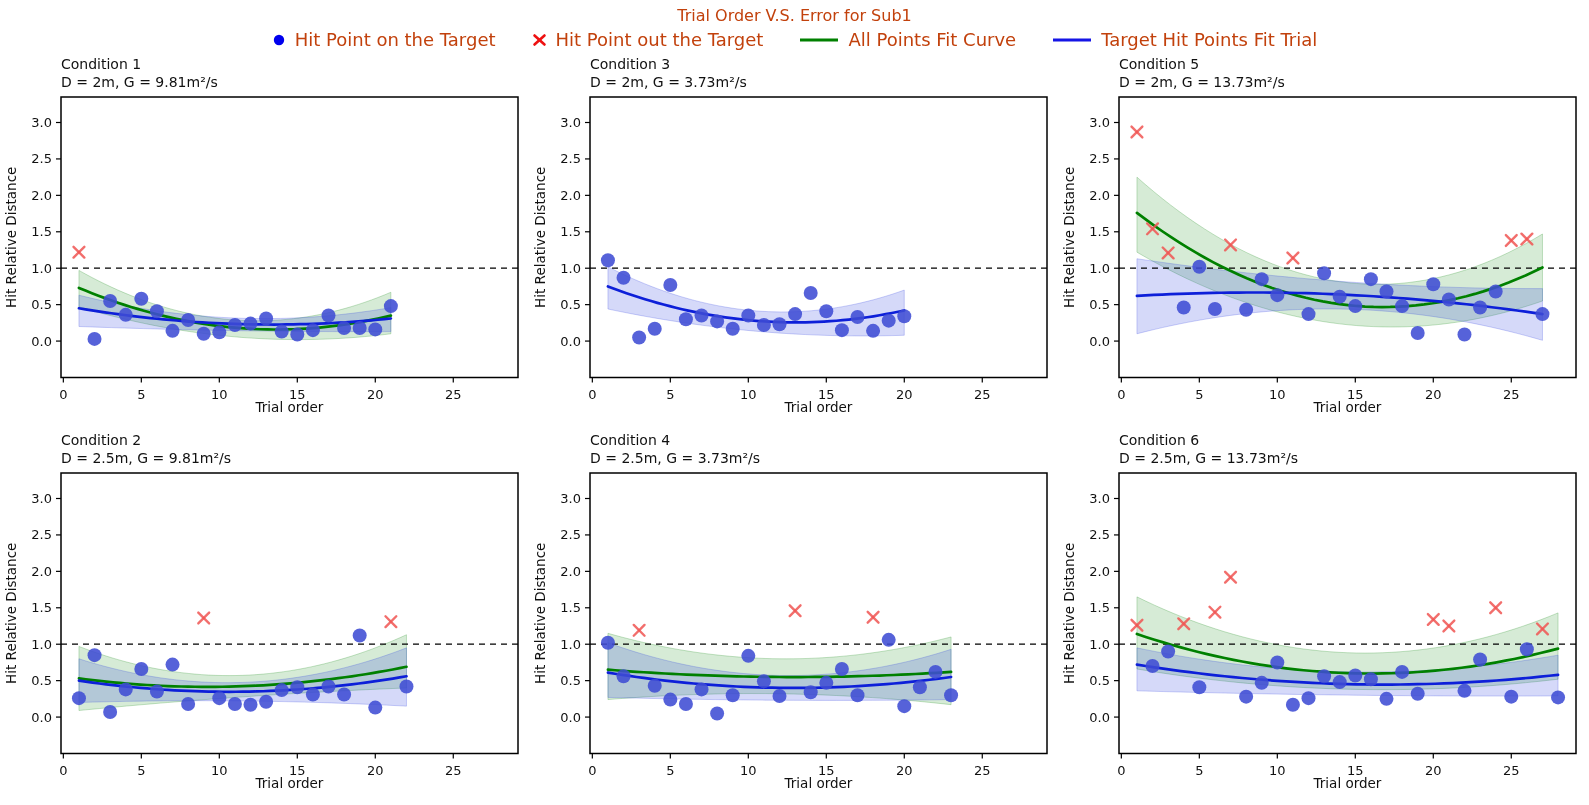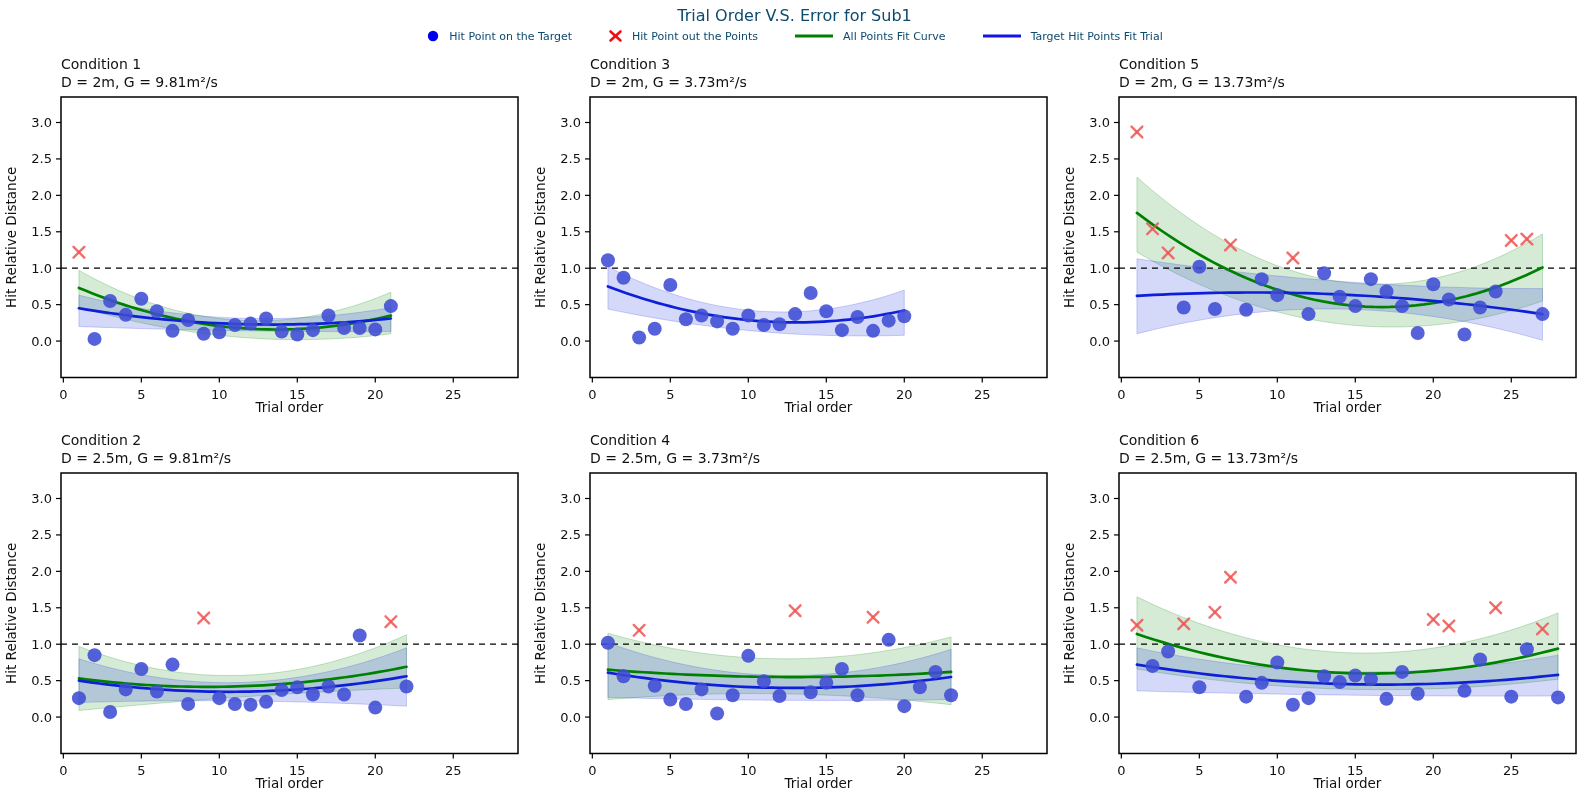--- a/index.html
+++ b/index.html
@@ -1,24 +1,24 @@
 <!DOCTYPE html>
 <html><head>
 <meta charset="utf-8">
 <style>
   html,body{margin:0;padding:0;background:#ffffff;}
   .fig{
     width:1589px;height:805px;background:#ffffff;
-    font-family:"DejaVu Sans",sans-serif;color:#0c4a6e;
+    font-family:"DejaVu Sans",sans-serif;color:#c2410c;
     position:relative;overflow:hidden;
   }
   .hdr{height:52px;display:flex;flex-direction:column;align-items:center;justify-content:flex-start;}
   .hdr-title{font-size:16px;margin-top:6px;line-height:20px;}
   .legend{display:flex;align-items:center;gap:36px;margin-top:3px;}
-  .lg-item{display:flex;align-items:center;gap:9px;font-size:11px;}
+  .lg-item{display:flex;align-items:center;gap:9px;font-size:18px;}
   .lg-marker{display:inline-flex;align-items:center;}
   .grid{
     display:grid;grid-template-columns:529px 529px 529px;grid-template-rows:376px 376px;
     margin-left:1px;
   }
   figure.cell{margin:0;padding:0;}
   svg{display:block;}
   text{font-family:"DejaVu Sans",sans-serif;fill:#111;}
 </style>
 </head>
@@ -38,21 +38,21 @@
       </div>
       <div class="lg-item">
         <span class="lg-marker">
           <svg width="15" height="14">
               <g stroke-width="2.6" stroke-linecap="round" stroke="#ee1111">
                 <line x1="2.5" y1="2.5" x2="12.5" y2="11.5"></line>
                 <line x1="12.5" y1="2.5" x2="2.5" y2="11.5"></line>
               </g>
             </svg>
         </span>
-        <span>Hit Point out the Points</span>
+        <span>Hit Point out the Target</span>
       </div>
       <div class="lg-item">
         <span class="lg-marker">
           <svg width="40" height="8">
               <line x1="1" y1="4" x2="39" y2="4" stroke-width="3.2" stroke="#008000"></line>
             </svg>
         </span>
         <span>All Points Fit Curve</span>
       </div>
       <div class="lg-item">

